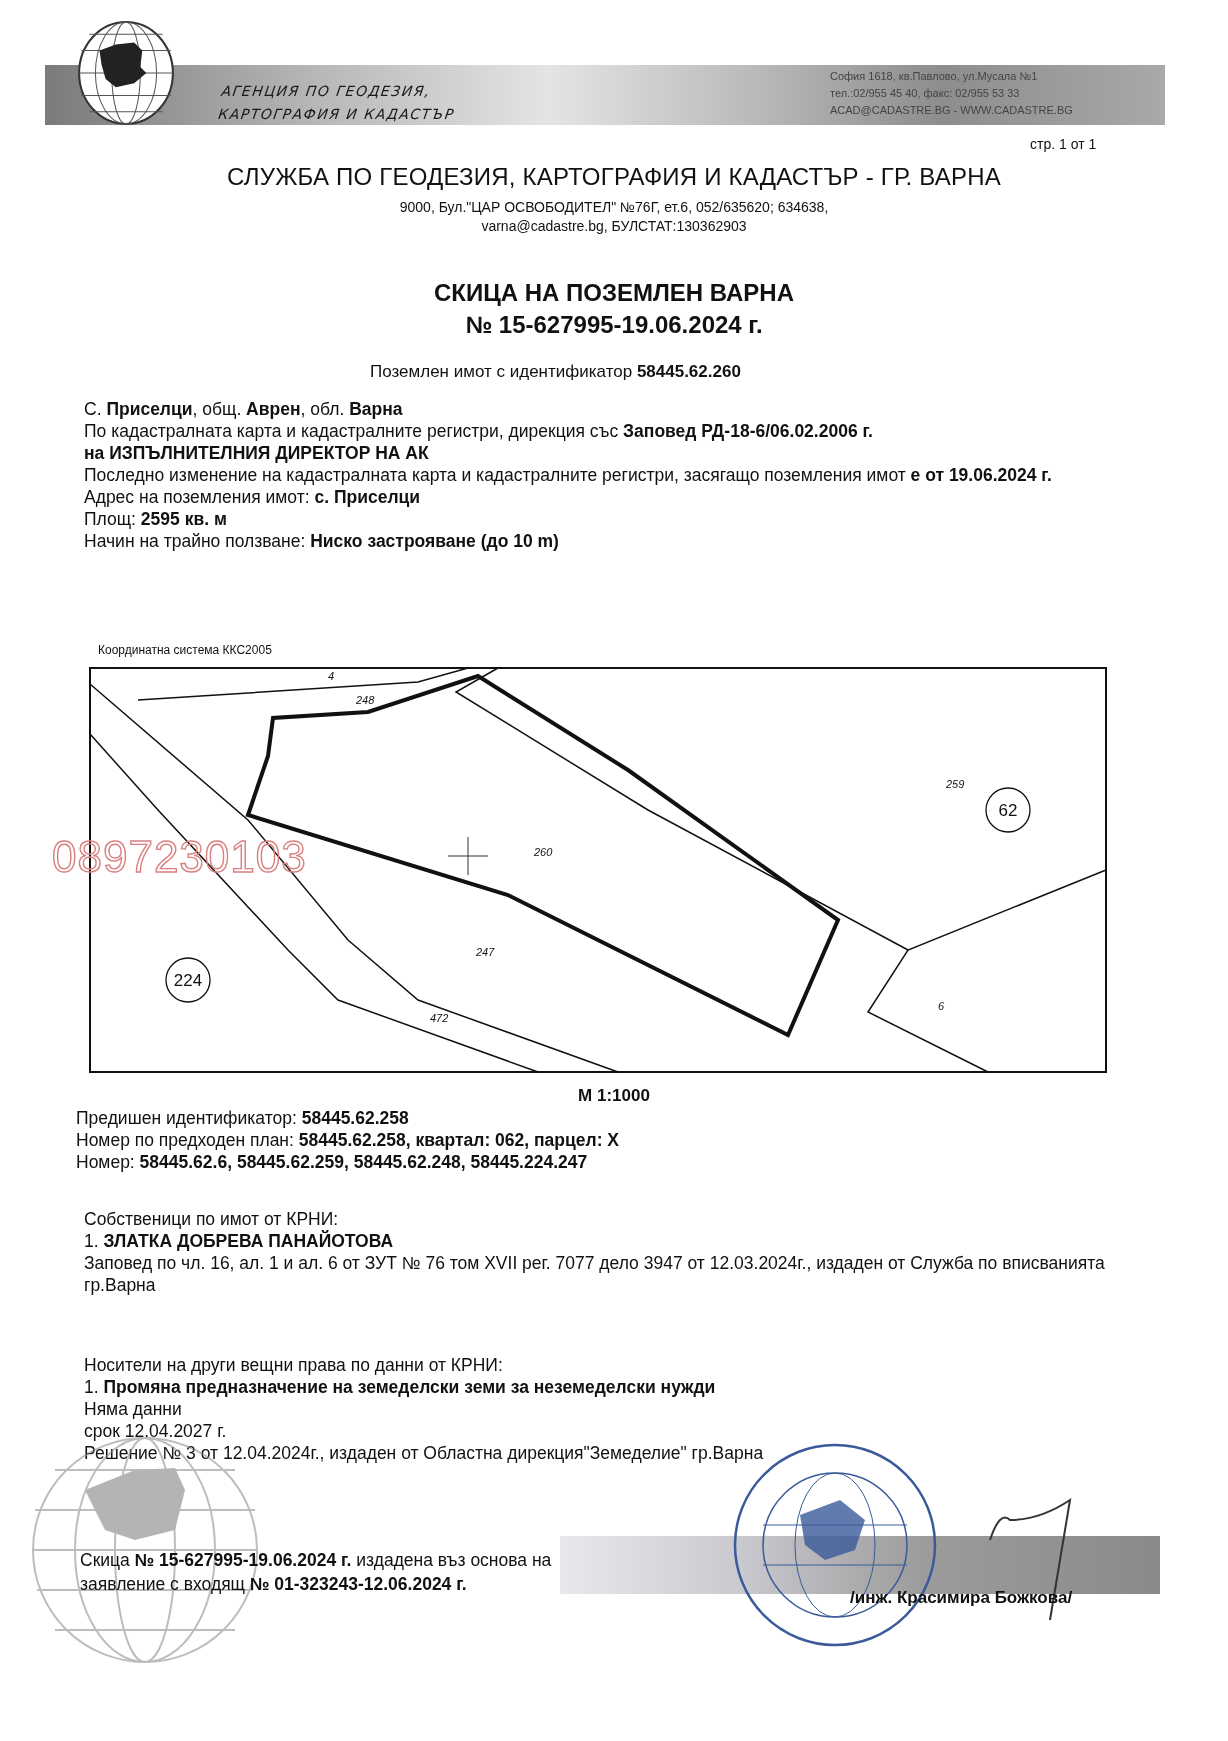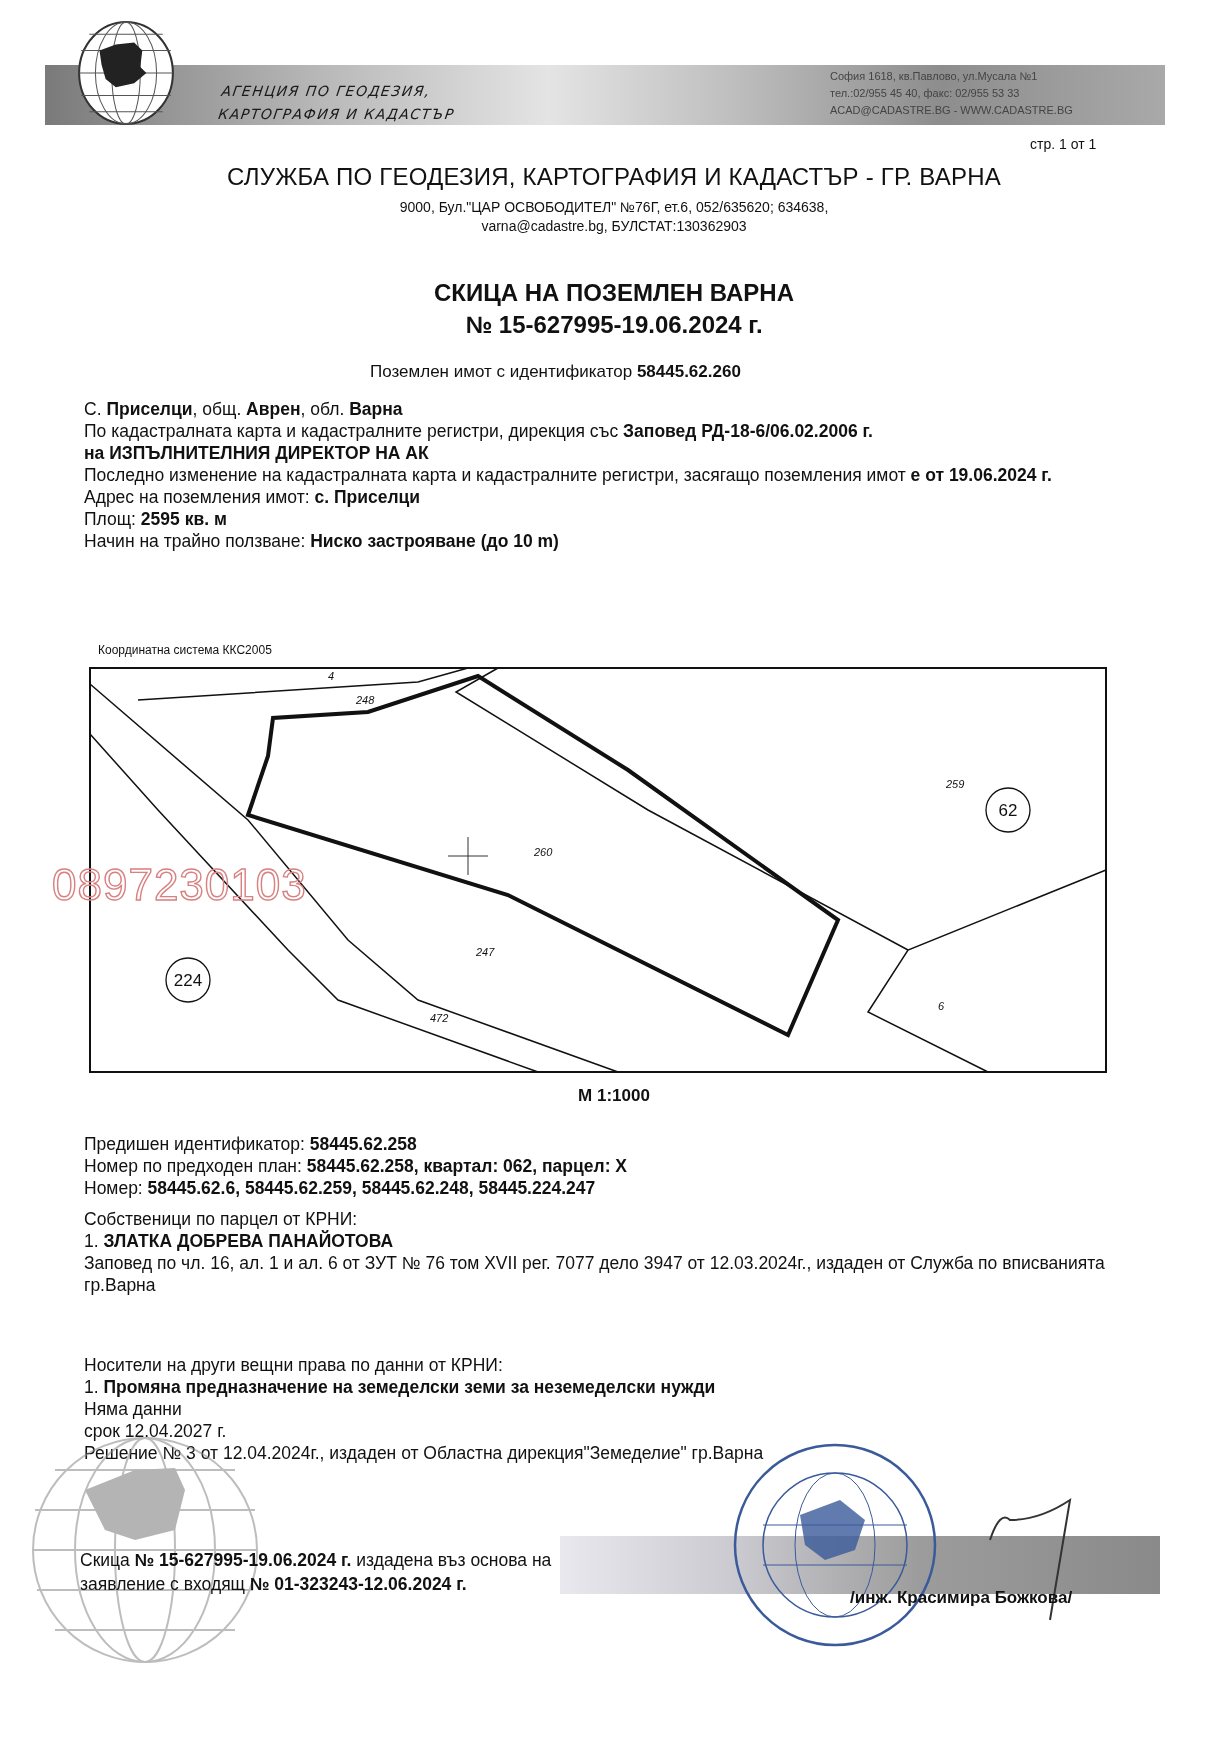--- a/index.html
+++ b/index.html
@@ -13,27 +13,27 @@
   .center{left:0;width:1228px;text-align:center;}
   .svc-title{top:163px;font-size:24px;letter-spacing:.2px;}
   .svc-addr{top:198px;font-size:14px;line-height:19px;}
   .doc-title{top:277px;font-size:24px;font-weight:bold;line-height:32px;}
   .ident{left:370px;top:362px;font-size:17px;}
   .info{left:84px;top:398px;font-size:17.5px;line-height:22px;width:1060px;}
   .info b{font-weight:bold;}
   .map-label{left:98px;top:643px;font-size:12px;}
   .map{left:88px;top:660px;width:1020px;height:420px;}
   .scale{left:0;width:1228px;top:1086px;font-size:17px;font-weight:bold;text-align:center;}
-  .after{left:84px;top:1107px;font-size:17.5px;line-height:22px;width:1080px;margin-top:26px;}
+  .after{left:76px;top:1107px;font-size:17.5px;line-height:22px;width:1080px;}
   .owners{left:84px;top:1208px;font-size:17.5px;line-height:22px;width:1080px;}
   .rights{left:84px;top:1354px;font-size:17.5px;line-height:22px;width:1080px;}
   .footer-band{left:560px;top:1536px;width:600px;height:58px;background:linear-gradient(90deg,#e8e8ee 0%,#c9c9cf 30%,#9c9c9c 60%,#8a8a8a 100%);}
   .footer-text{left:80px;top:1548px;font-size:17.5px;line-height:24px;}
   .signer{left:850px;top:1588px;font-size:17px;font-weight:bold;}
-  .phone{left:52px;top:832px;font-size:44px;color:transparent;-webkit-text-stroke:1.4px #d98080;letter-spacing:1px;margin-top:28px;}
+  .phone{left:52px;top:832px;font-size:44px;color:transparent;-webkit-text-stroke:1.4px #d98080;letter-spacing:1px;}
   .stamp-l{left:25px;top:1430px;width:240px;height:240px;}
   .stamp-r{left:730px;top:1440px;width:210px;height:210px;}
   .sig{left:980px;top:1490px;width:110px;height:130px;}
 </style>
 </head>
 <body>
 
 <div class="abs banner"></div>
 <svg class="abs globe" viewBox="0 0 100 104">
   <ellipse cx="50" cy="52" rx="46" ry="50" fill="#fff" stroke="#333" stroke-width="2"></ellipse>
@@ -119,21 +119,21 @@
 <div class="abs phone">0897230103</div>
 <div class="abs scale">М 1:1000</div>
 
 <div class="abs after">
   <div><span>Предишен идентификатор: </span><b>58445.62.258</b></div>
   <div><span>Номер по предходен план: </span><b>58445.62.258, квартал: 062, парцел: Х</b></div>
   <div><span>Номер: </span><b>58445.62.6, 58445.62.259, 58445.62.248, 58445.224.247</b></div>
 </div>
 
 <div class="abs owners">
-  <div>Собственици по парцел от КРНИ:</div>
+  <div>Собственици по имот от КРНИ:</div>
   <div><span>1. </span><b>ЗЛАТКА ДОБРЕВА ПАНАЙОТОВА</b></div>
   <div>Заповед по чл. 16, ал. 1 и ал. 6 от ЗУТ № 76 том XVII рег. 7077 дело 3947 от 12.03.2024г., издаден от Служба по вписванията гр.Варна</div>
 </div>
 
 <div class="abs rights">
   <div>Носители на други вещни права по данни от КРНИ:</div>
   <div><span>1. </span><b>Промяна предназначение на земеделски земи за неземеделски нужди</b></div>
   <div>Няма данни</div>
   <div>срок 12.04.2027 г.</div>
   <div>Решение № 3 от 12.04.2024г., издаден от Областна дирекция"Земеделие" гр.Варна</div>

